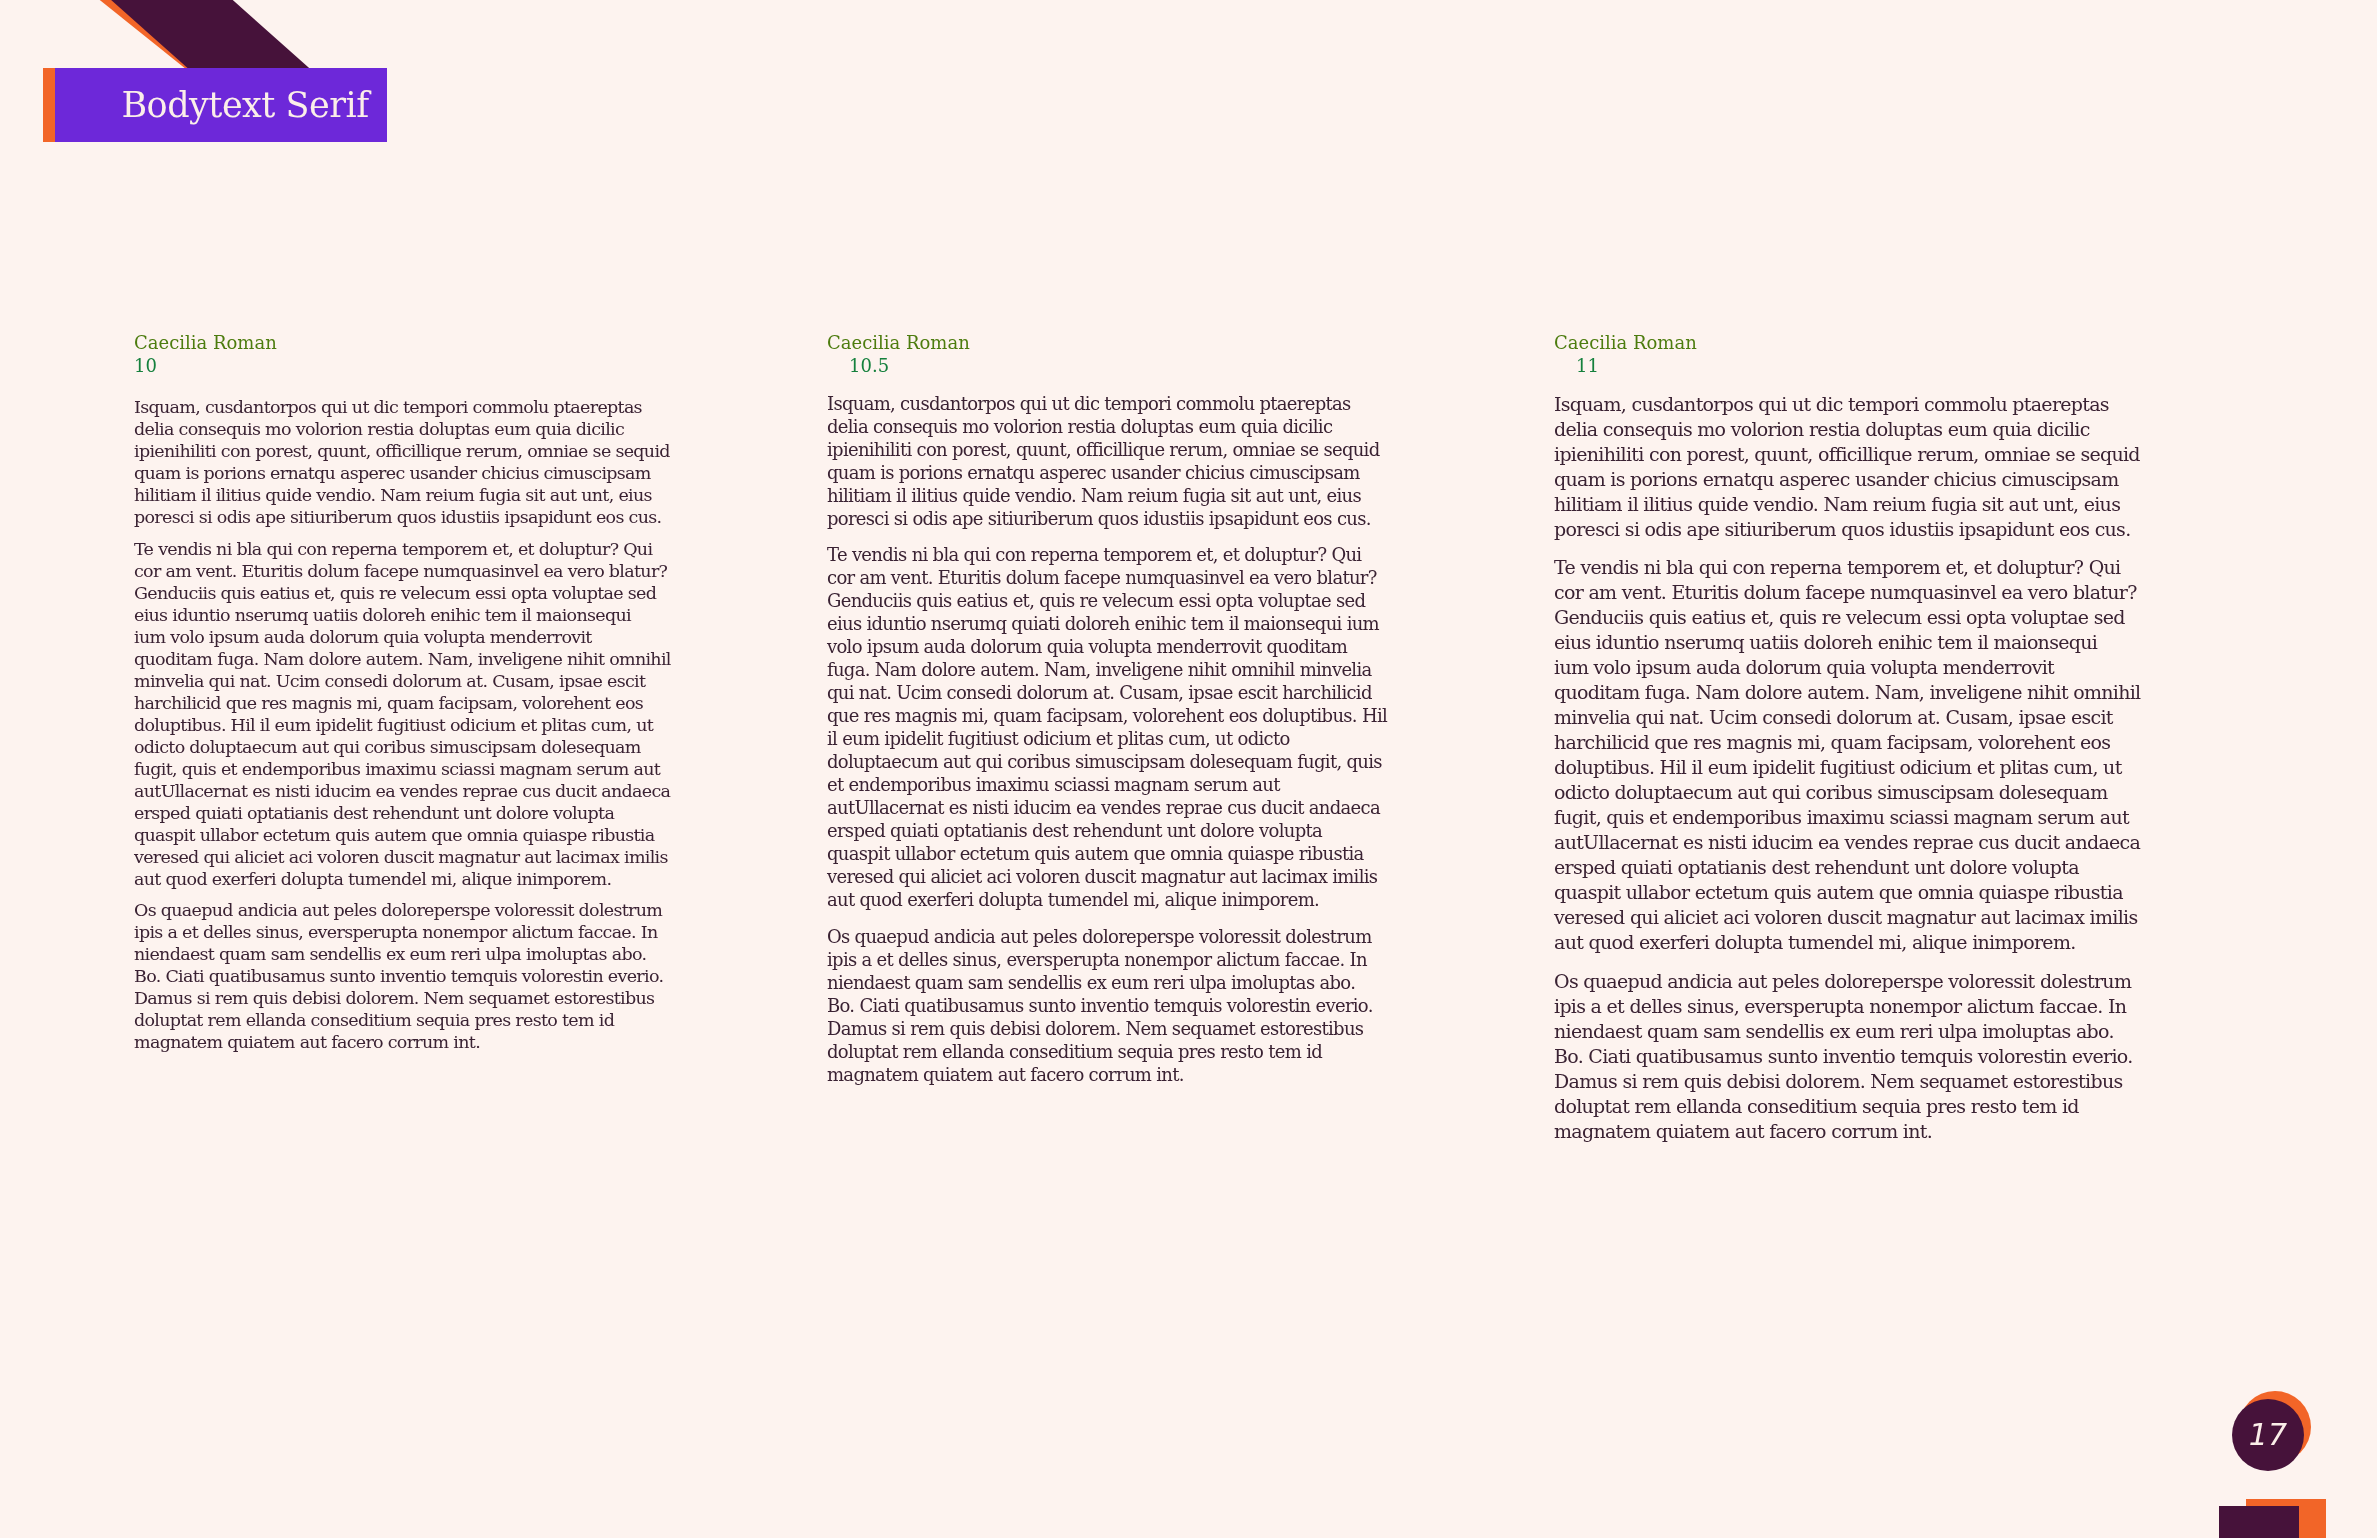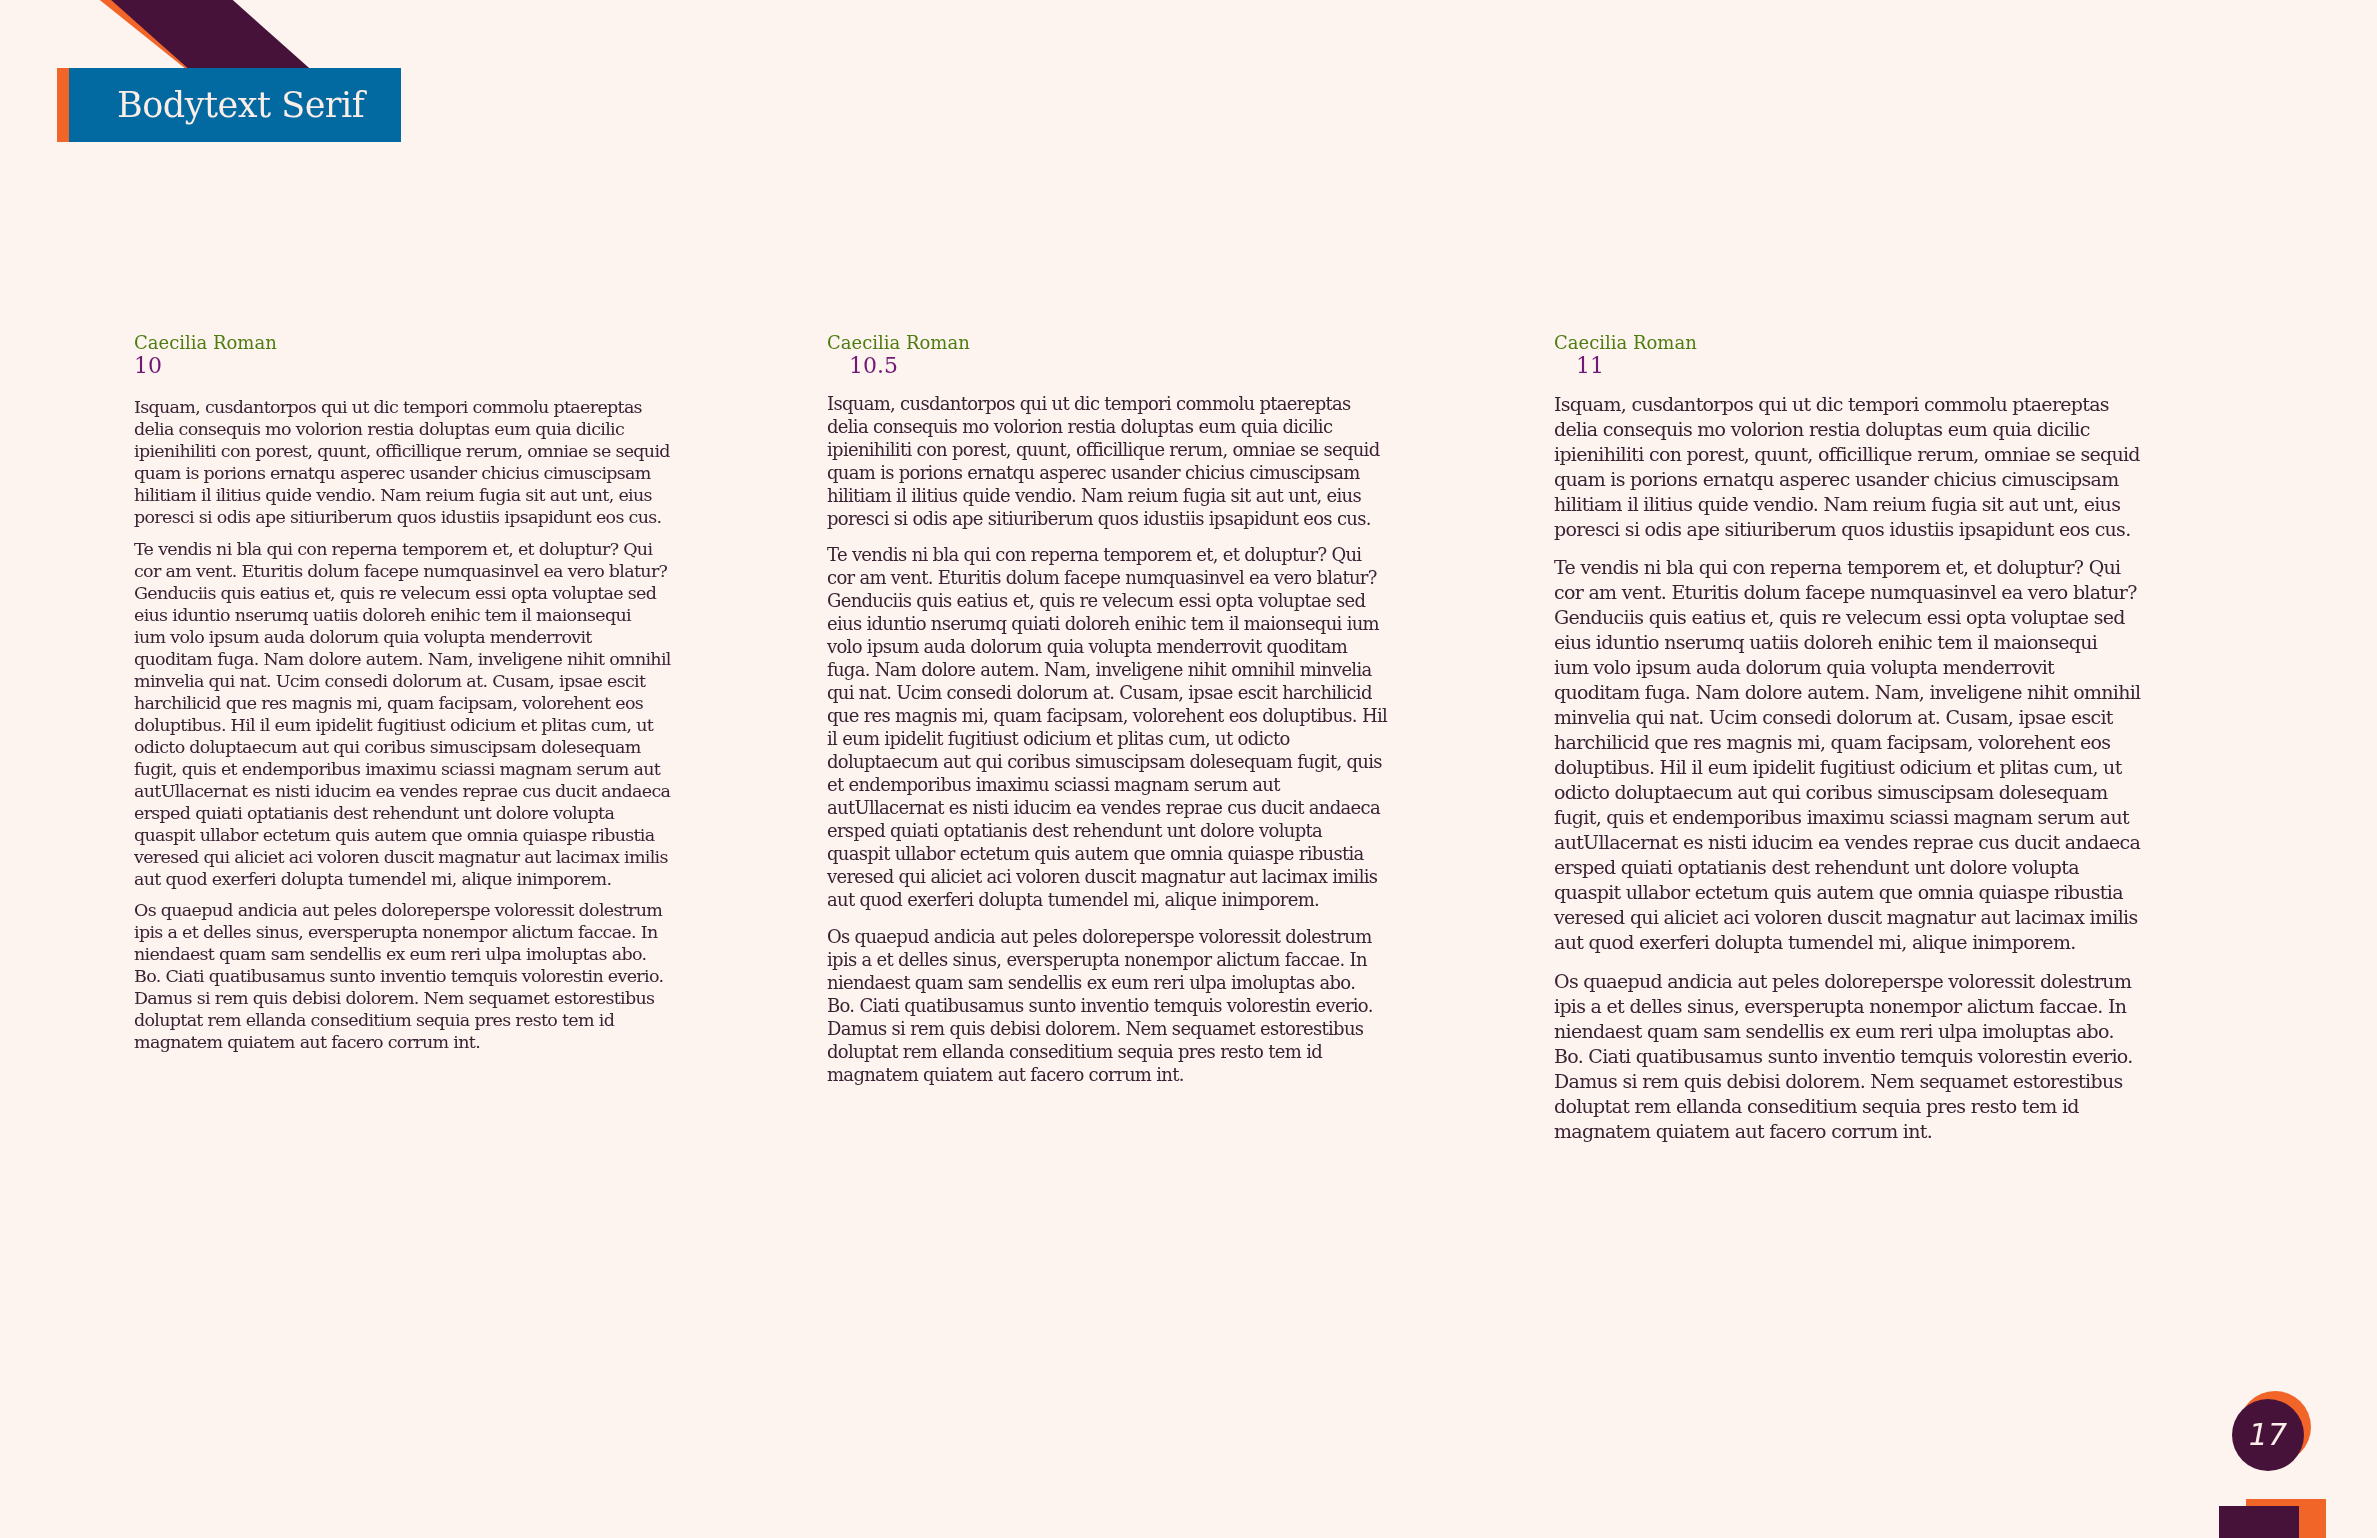--- a/index.html
+++ b/index.html
@@ -5,32 +5,32 @@
   html, body { margin: 0; padding: 0; }
   body {
     width: 2378px; height: 1539px; position: relative; overflow: hidden;
     background: #fdf3ef;
     font-family: "DejaVu Serif", "Liberation Serif", serif;
     color: #3a2233;
   }
   .deco { position: absolute; }
   #corner-svg { left: 0; top: 0; }
   .banner {
-    position: absolute; left: 57px; top: 68px; width: 344px; height: 74px;
-    background: #0369a1; box-sizing: border-box;
+    position: absolute; left: 43px; top: 68px; width: 344px; height: 74px;
+    background: #6d28d9; box-sizing: border-box;
     border-left: 12.4px solid #f26528;
-    display: flex; align-items: center;
+    display: flex; align-items: center; justify-content: center;
   }
   .banner-title {
     color: #fbeee9; font-size: 35px; margin-left: 48px;
     font-family: "DejaVu Serif", serif; letter-spacing: -0.5px; white-space: nowrap;
   }
   .column { position: absolute; top: 331px; }
   .col-head-name { font-size: 18px; line-height: 23px; color: #4d7c0f; white-space: nowrap; }
-  .col-head-size { font-size: 22px; line-height: 23px; color: #701a75; margin-bottom: 19px; white-space: nowrap; }
+  .col-head-size { font-size: 18px; line-height: 23px; color: #15803d; margin-bottom: 19px; white-space: nowrap; }
   .para { margin: 0 0 9.5px 0; }
   .line { display: block; white-space: nowrap; }
   #col-1 { left: 134px; }
   #col-1 .para { font-size: 17.5px; line-height: 22px; letter-spacing: -0.7px; }
   #col-2 { left: 827px; }
   #col-2 .para { font-size: 18px; line-height: 23px; letter-spacing: -0.7px; margin-bottom: 13.3px; }
   #col-3 { left: 1554px; }
   #col-3 .para { font-size: 19px; line-height: 25px; letter-spacing: -0.7px; margin-bottom: 13.3px; }
   #col-3 .col-head-size, #col-2 .col-head-size { margin-bottom: 15px; margin-left: 22px; }
 

